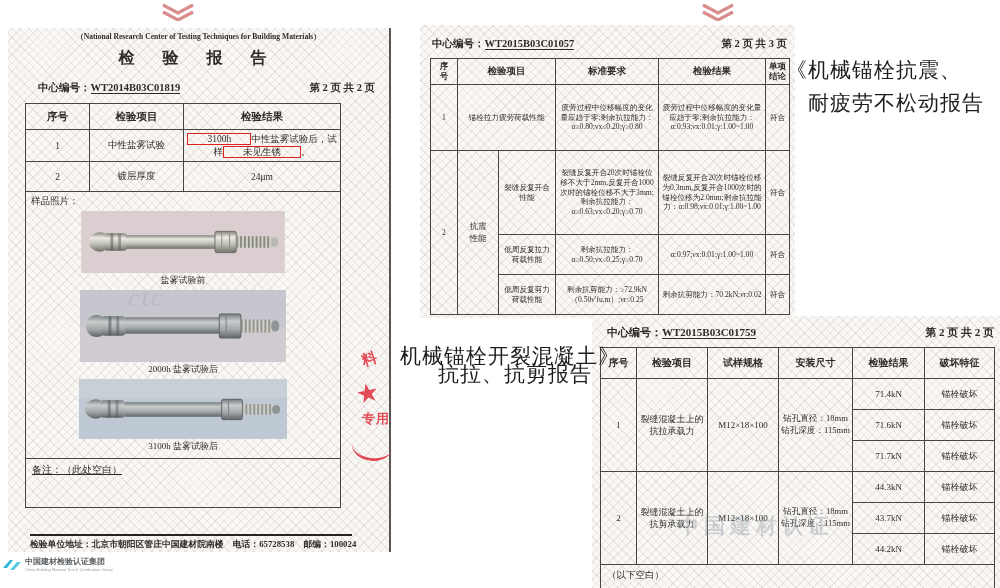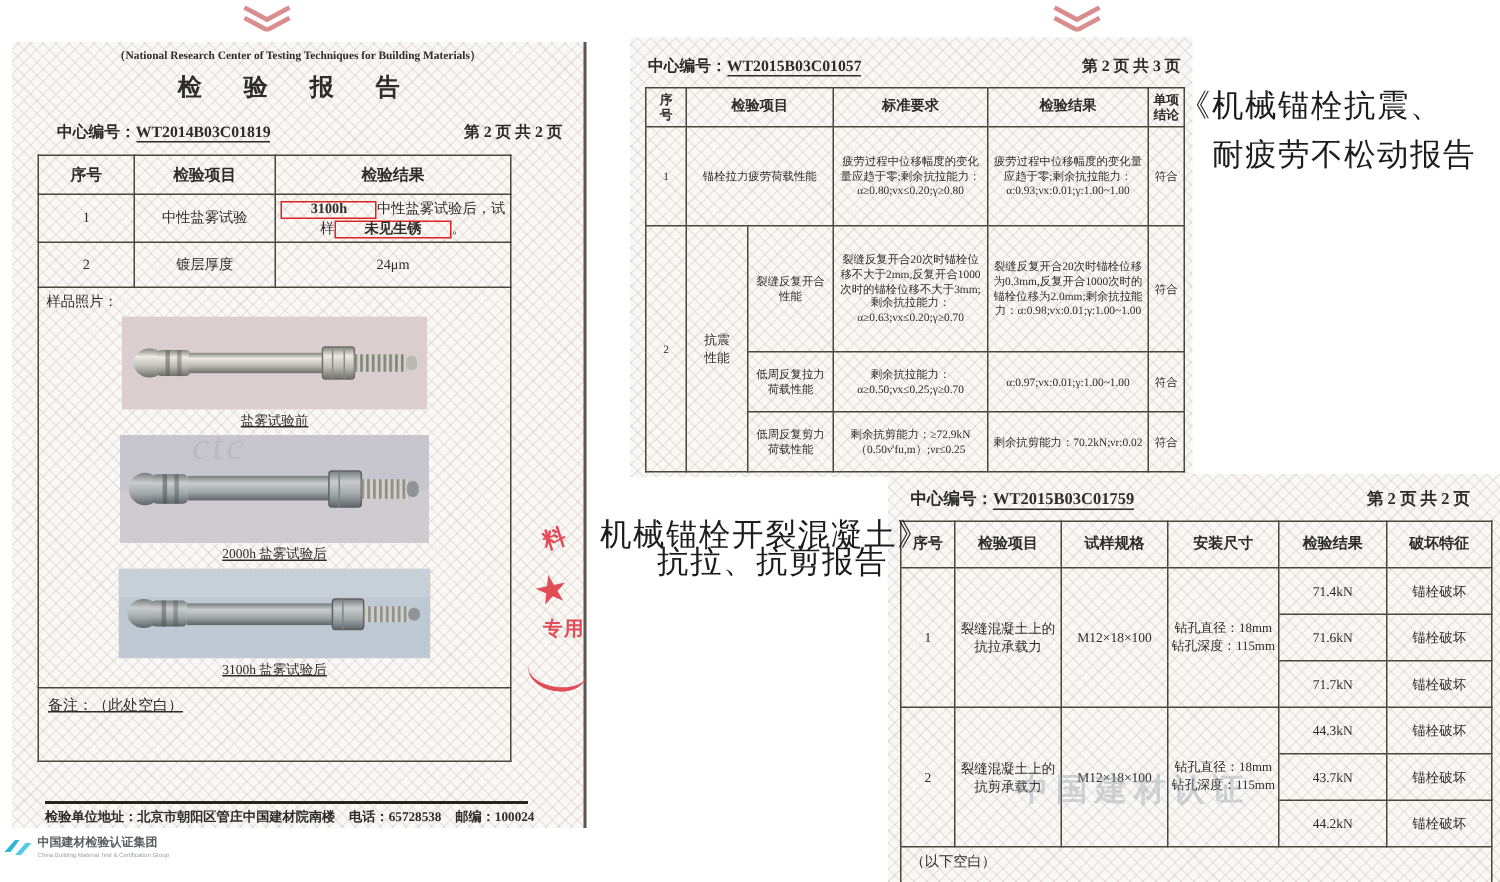--- a/index.html
+++ b/index.html
@@ -16,24 +16,24 @@
   #dl-sub{font-size:7.6px;font-weight:bold;margin-top:4px;letter-spacing:0;}
   #dl-report{font-size:16px;font-weight:bold;letter-spacing:12px;margin-top:6px;}
   .metaline{display:flex;justify-content:space-between;font-weight:bold;}
   #dl-meta{margin:12px 14px 0 30px;font-size:10.5px;}
   .cno{border-bottom:1px solid #2e2c2a;}
   table.rep{border-collapse:collapse;table-layout:fixed;}
   table.rep td,table.rep th{border:1.4px solid #4a463f;padding:1px 2px;vertical-align:middle;
       text-align:center;font-weight:normal;overflow:hidden;}
   #dl-table{margin:8px 0 0 17px;width:315px;font-size:9.5px;}
   #dl-table th{font-size:10.5px;font-weight:bold;}
-  .redbox{border:1.6px solid #d22;padding:0 19px;color:#2e2c2a;font-weight:bold;}
+  .redbox{border:1.6px solid #d22;padding:0 19px;color:#2e2c2a;}
   .photos-cell{text-align:left !important;vertical-align:top !important;padding:3px 5px !important;}
   .photo{margin:3px auto 0 auto;display:block;}
-  .pcap{text-align:center;font-size:9px;margin:1px 0 2px 0;text-decoration:underline;}
+  .pcap{text-align:center;font-size:9px;margin:1px 0 2px 0;}
   .remark-cell{text-align:left !important;vertical-align:top !important;
       font-weight:bold;font-size:10px;padding:4px 6px !important;height:40px;text-decoration:underline;}
   #dl-footline{position:absolute;left:22px;top:506px;width:322px;border-top:2.5px solid #26241f;}
   #dl-address{position:absolute;left:22px;top:511px;width:350px;font-size:8.8px;font-weight:bold;}
   #dl-address b{margin-left:7px;}
   .ctc-water{position:absolute;left:120px;top:255px;font-size:26px;color:rgba(160,160,160,.30);
       font-style:italic;letter-spacing:2px;z-index:0;}
   
   #stamp{position:absolute;left:342px;top:318px;width:46px;height:130px;color:#e14c57;
       overflow:hidden;z-index:2;font-family:"Liberation Serif",serif;}
@@ -49,21 +49,21 @@
   #logo-en{font-size:4px;color:#9aa0a4;font-family:"Liberation Sans",sans-serif;}
   
   #doc-tr{left:420px;top:25px;width:375px;height:293px;z-index:2;}
   #tr-meta{margin:12px 8px 0 12px;font-size:10.5px;}
   #tr-table{margin:7px 0 0 10px;width:359px;font-size:7.6px;line-height:1.3;}
   #tr-table th{font-size:9.5px;font-weight:bold;line-height:1.15;}
   .vgrp{max-width:2.1em;margin:0 auto;font-size:8.5px;}
   .stdcell{padding:1px 3px !important;}
   
   #doc-br{left:592px;top:316px;width:408px;height:272px;z-index:3;}
-  #br-meta{margin:9px 20px 0 15px;font-size:11px;text-align:center;}
+  #br-meta{margin:9px 6px 0 15px;font-size:11px;text-align:center;}
   #br-table{margin:7px 0 0 8px;width:394px;font-size:9px;line-height:1.35;}
   #br-table th{font-size:10px;font-weight:bold;}
   .subline td{border-top:1px solid #8d877d !important;}
   .blank-cell{text-align:left !important;font-size:9.5px;padding:4px 6px !important;height:22px;vertical-align:top !important;}
   #br-water{position:absolute;left:86px;top:196px;font-size:21px;letter-spacing:5px;
       color:rgba(140,152,164,.38);z-index:5;font-weight:bold;}
   
   .note{position:absolute;font-size:21px;color:#1c1c1c;z-index:6;letter-spacing:1px;
       font-family:"Liberation Serif","DejaVu Serif",serif;}
   .chev{position:absolute;z-index:6;}

